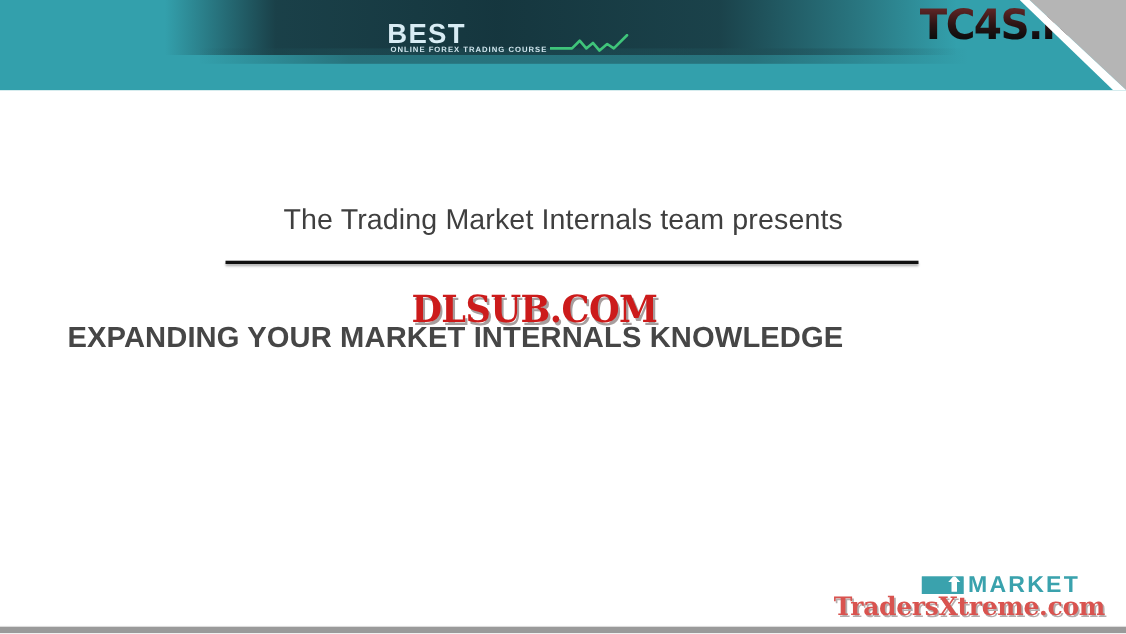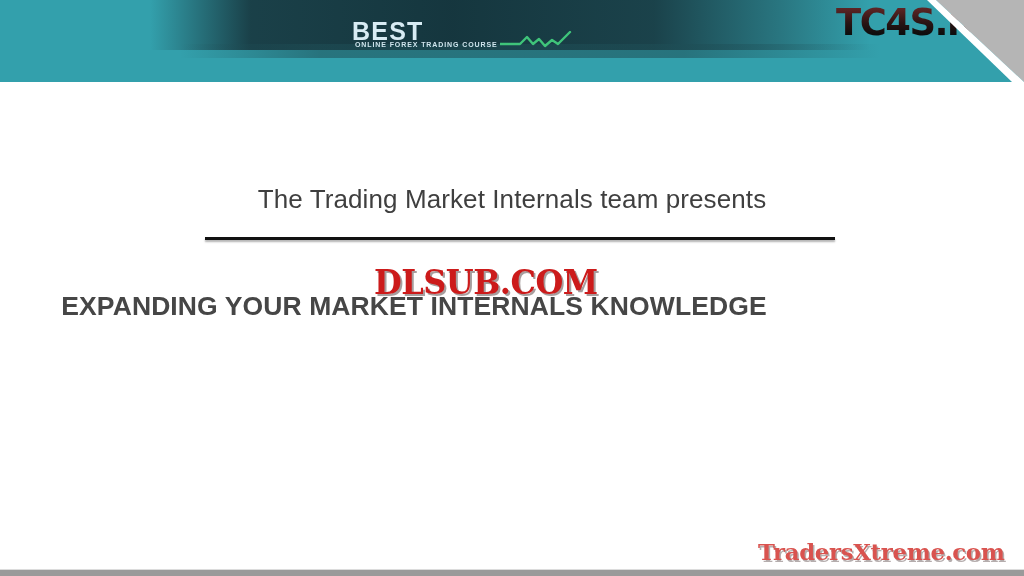--- a/index.html
+++ b/index.html
@@ -285,19 +285,28 @@
   <div class="presents">The Trading Market Internals team presents</div>
 
   <div class="divider"></div>
 
   <div class="title-block">
     <div class="title-line">EXPANDING YOUR MARKET INTERNALS KNOWLEDGE</div>
   </div>
 
   <div class="dlsub">DLSUB.COM</div>
 
+  <div class="market-logo">
+    <span class="market-mark">
+      <svg width="38" height="16" viewBox="0 0 38 16" style="display:block">
+        <rect x="0" y="0" width="38" height="16" fill="#3aa2ad"></rect>
+        <path d="M27 14 L27 5 L24 5 L29.5 -1 L35 5 L32 5 L32 14 Z" fill="#ffffff"></path>
+      </svg>
+    </span>
+    <span class="market-word">MARKET</span>
+  </div>
 
   <div class="tx">TradersXtreme.com</div>
 
   <div class="bottom-bar-hair"></div>
   <div class="bottom-bar"></div>
 
 </div>
 
 </body></html>

